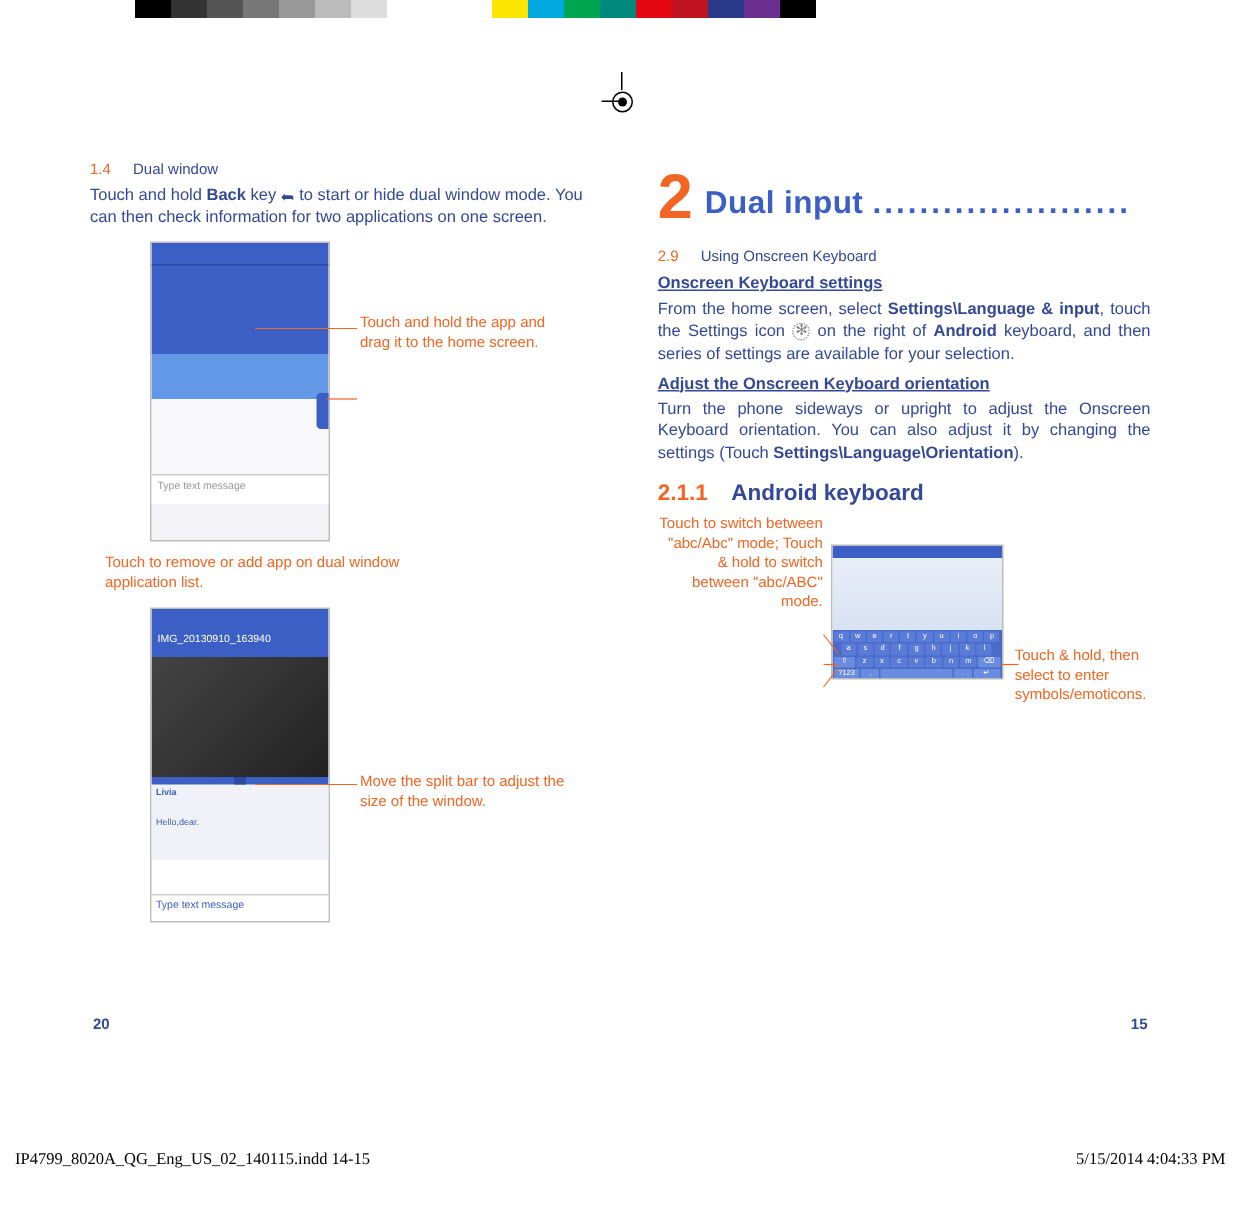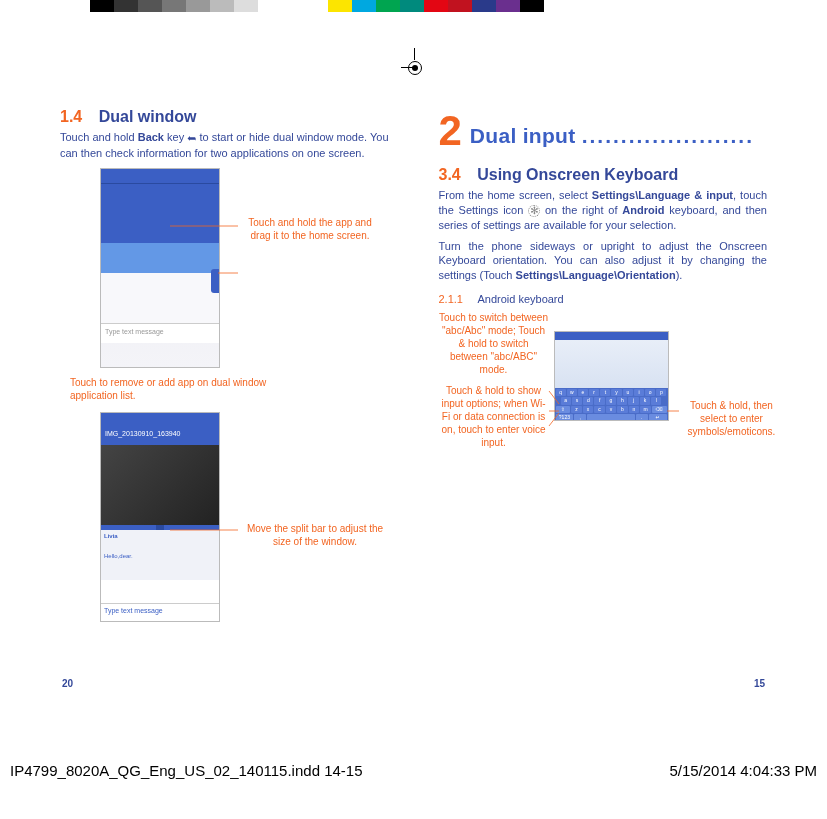--- a/index.html
+++ b/index.html
@@ -31,36 +31,36 @@
   .crop-mark::before, .crop-mark::after { content: ""; position: absolute; background: #000; }
   .cm-top { top: 58px; left: 405px; }
   .cm-top::before { top: -10px; left: 9px; width: 1px; height: 12px; }
   .cm-top::after { top: 9px; left: -4px; width: 12px; height: 1px; }
   .crop-circle { position: absolute; width: 14px; height: 14px; border: 1px solid #000; border-radius: 50%; top: 3px; left: 3px; }
   .crop-inner { position: absolute; top: 3px; left: 3px; width: 6px; height: 6px; background: #000; border-radius: 50%; }
 
   .page-content { display: flex; padding: 108px 60px 30px 60px; gap: 50px; }
   .col { flex: 1; min-width: 0; }
 
-  h3.num-head { font-size: 16px; font-weight: bold; margin-bottom: 4px; color: #344899; }
+  h3.num-head { font-size: 10px; font-weight: normal; margin-bottom: 4px; color: #344899; }
   h3.num-head .hnum { color: #f26522; margin-right: 12px; }
   .body-p { text-align: justify; line-height: 1.35; margin-bottom: 6px; color: #344899; }
   .bold { font-weight: bold; }
   .back-arrow { display: inline-block; transform: rotate(180deg); vertical-align: middle; }
 
   .fig-wrap { margin: 8px 0 8px 40px; position: relative; }
   .phone-shot { width: 120px; height: 200px; background: linear-gradient(#e8e8f0, #f4f4f8); border: 1px solid #bbb; position: relative; overflow: hidden; }
   .phone-shot .status { height: 14px; background: #3b5fc4; }
   .phone-shot .msg-top { height: 60px; background: #3b5fc4; border-top: 1px solid #2a4aa0; }
   .phone-shot .msg-mid { height: 30px; background: #6398e6; }
   .phone-shot .content-area { height: 70px; background: #f8f8fb; position: relative; }
   .phone-shot .input-bar { position: absolute; bottom: 0; left: 0; right: 0; height: 20px; background: #fff; border-top: 1px solid #ccc; font-size: 7px; color: #999; padding: 4px; }
   .launcher-btn { position: absolute; right: -8px; top: 100px; width: 16px; height: 24px; background: #3b5fc4; border-radius: 3px 0 0 3px; }
 
-  .callout { color: #f26522; font-size: 10px; line-height: 1.3; text-align: center; }
+  .callout { color: #f26522; font-size: 10px; line-height: 1.3; }
   .callout-line { stroke: #f26522; stroke-width: 0.8; fill: none; }
   
   .fig1-c1 { position: absolute; left: 140px; top: 48px; width: 140px; }
   .fig1-c2 { position: absolute; left: 140px; top: 100px; width: 140px; }
   .fig1-c3 { color: #f26522; font-size: 10px; line-height: 1.3; margin: 6px 0 10px 10px; width: 200px; }
 
   .phone-shot2 { width: 120px; height: 210px; background: #fff; border: 1px solid #bbb; position: relative; overflow: hidden; }
   .phone-shot2 .status { height: 14px; background: #3b5fc4; }
   .phone-shot2 .img-header { height: 18px; background: #3b5fc4; font-size: 7px; color: #fff; padding: 3px 4px; }
   .phone-shot2 .img-area { height: 80px; background: linear-gradient(135deg, #444, #222); }
@@ -72,21 +72,21 @@
 
   .big-num { font-size: 42px; font-weight: bold; color: #f26522; float: left; line-height: 0.8; margin-right: 8px; margin-top: 6px; }
   .big-title { font-size: 21px; font-weight: bold; color: #3b5fc4; padding-top: 16px; letter-spacing: 0.3px; }
   .dots { letter-spacing: 2px; }
   .clear { clear: both; }
 
   .u-head { font-weight: bold; text-decoration: underline; color: #344899; margin: 6px 0 4px; font-size: 11px; }
   .gear-icon { display: inline-block; width: 12px; height: 12px; border: 1px dotted #888; border-radius: 50%; vertical-align: middle; position: relative; }
   .gear-icon::after { content: "✻"; position: absolute; top: -2px; left: 1px; font-size: 10px; color: #888; }
 
-  .sub-head { font-size: 11px; font-weight: normal; color: #344899; margin: 10px 0 6px; }
+  .sub-head { font-size: 15px; font-weight: bold; color: #344899; margin: 10px 0 6px; }
   .sub-head .hnum { color: #f26522; margin-right: 12px; }
 
   .kb-fig { position: relative; margin-top: 4px; height: 160px; }
   .kb-left-labels { position: absolute; left: 0; top: 0; width: 110px; text-align: right; }
   .kb-left-labels .callout { margin-bottom: 8px; }
   .kb-screen { position: absolute; left: 115px; top: 20px; width: 115px; height: 90px; border: 1px solid #bbb; background: #f8f8fa; overflow: hidden; }
   .kb-screen .status { height: 8px; background: #3b5fc4; }
   .kb-screen .kb-body { height: 48px; background: linear-gradient(#e8eef8, #d8e2f2); }
   .kb-screen .kb-keys { height: 34px; background: #4a6cc8; display: grid; grid-template-rows: repeat(4, 1fr); gap: 1px; padding: 1px; }
   .kb-row { display: grid; gap: 1px; }
@@ -95,21 +95,21 @@
   .kb-row.rb { grid-template-columns: 1.4fr repeat(7, 1fr) 1.4fr; }
   .kb-row.rs { grid-template-columns: 1.5fr 1fr 4fr 1fr 1.5fr; }
   .kk { background: #5a7cd8; border-radius: 1px; font-size: 5px; color: #fff; text-align: center; line-height: 7px; }
   .kk.sp { background: #6a8ce0; }
   .kb-right-label { position: absolute; left: 238px; top: 88px; width: 110px; }
 
   .page-num { position: absolute; bottom: 130px; font-weight: bold; color: #344899; font-size: 10px; }
   .pn-left { left: 62px; }
   .pn-right { right: 62px; margin-left: 41px; }
 
-  .footer-line { position: absolute; bottom: 40px; left: 0; right: 0; display: flex; justify-content: space-between; padding: 0 10px; font-size: 15px; color: #000; font-family: Liberation Sans, sans-serif; }
+  .footer-line { position: absolute; bottom: 40px; left: 0; right: 0; display: flex; justify-content: space-between; padding: 0 10px; font-size: 11px; color: #000; font-family: Liberation Serif, serif; }
 
   svg.lead { position: absolute; pointer-events: none; overflow: visible; }
 </style>
 </head>
 <body>
 
 <div class="color-bar">
   <div class="bar-section bar-left">
     <div class="sq c-black"></div>
       <div class="sq c-gray1"></div>
@@ -192,41 +192,42 @@
     <div>
       <span class="big-num">2</span>
       <div class="big-title">
         <span>Dual input</span>
         <span class="dots">......................</span>
       </div>
       <div class="clear"></div>
     </div>
 
     <h3 class="num-head" style="margin-top:18px;">
-      <span class="hnum">3.4</span>
+      <span class="hnum">2.9</span>
       <span>Using Onscreen Keyboard</span>
     </h3>
 
+    <div class="u-head">Onscreen Keyboard settings</div>
     <p class="body-p">
       <span>From the home screen, select </span><span class="bold">Settings\Language &amp; input</span><span>, touch the Settings icon </span><span class="gear-icon"></span><span> on the right of </span><span class="bold">Android</span><span> keyboard, and then series of settings are available for your selection.</span>
     </p>
 
+    <div class="u-head">Adjust the Onscreen Keyboard orientation</div>
     <p class="body-p">
       <span>Turn the phone sideways or upright to adjust the Onscreen Keyboard orientation. You can also adjust it by changing the settings (Touch </span><span class="bold">Settings\Language\Orientation</span><span>).</span>
     </p>
 
     <div class="sub-head">
       <span class="hnum">2.1.1</span>
       <span>Android keyboard</span>
     </div>
 
     <div class="kb-fig">
       <div class="kb-left-labels">
         <div class="callout">Touch to switch between "abc/Abc" mode; Touch &amp; hold to switch between "abc/ABC" mode.</div>
-        <div class="callout">Touch &amp; hold to show input options; when Wi-Fi or data connection is on, touch to enter voice input.</div>
       </div>
       <div class="kb-screen">
         <div class="status"></div>
         <div class="kb-body"></div>
         <div class="kb-keys">
           <div class="kb-row r10">
               <div class="kk">q</div>
               <div class="kk">w</div>
               <div class="kk">e</div>
               <div class="kk">r</div>

